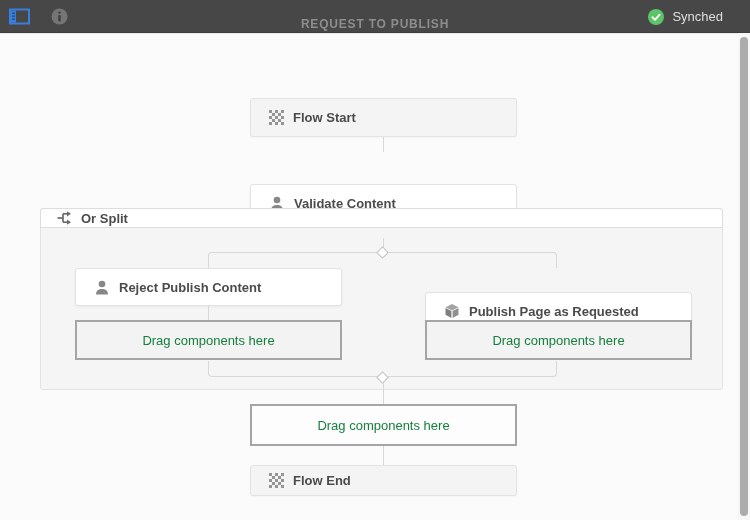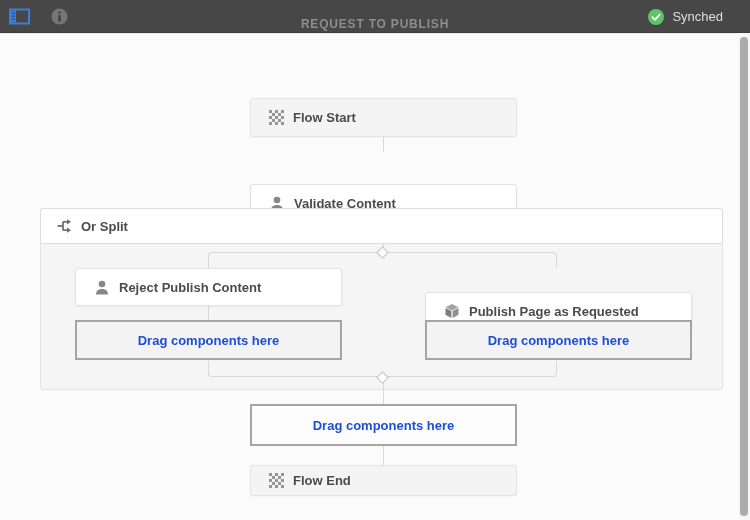--- a/index.html
+++ b/index.html
@@ -99,40 +99,39 @@
   .or-split-box {
     position: absolute; left: 40px; top: 208px;
     width: 683px; height: 182px;
     background: #f5f5f5;
     border: 1px solid #e3e3e3;
     border-radius: 3px;
     z-index: 4;
   }
   .or-split-header {
     position: absolute; left: 40px; top: 208px;
-    width: 683px; height: 36px;
+    width: 683px; height: 20px;
     background: #ffffff;
     border: 1px solid #dddddd;
     border-radius: 3px 3px 0 0;
     display: flex; align-items: center;
     padding-left: 16px; gap: 8px;
     z-index: 6;
     cursor: pointer;
   }
   .or-split-header .node-label {
     font-size: 13px; font-weight: 700; color: #4b4b4b;
   }
   .dropzone {
     position: absolute;
     border: 2px solid #a5a5a5;
     display: flex; align-items: center; justify-content: center;
-    font-size: 13px; color: #1d4ed8;
+    font-size: 13px; color: #15803d;
     z-index: 6;
     cursor: pointer;
-    font-weight: bold;
   }
   .dropzone.on-gray { background: #f3f3f3; }
   .dropzone.on-canvas { background: #fdfdfd; z-index: 3; }
   
   .scrollbar {
     position: absolute; right: 0; top: 33px;
     width: 12px; height: 487px;
     background: #f7f7f7;
     z-index: 21;
   }

